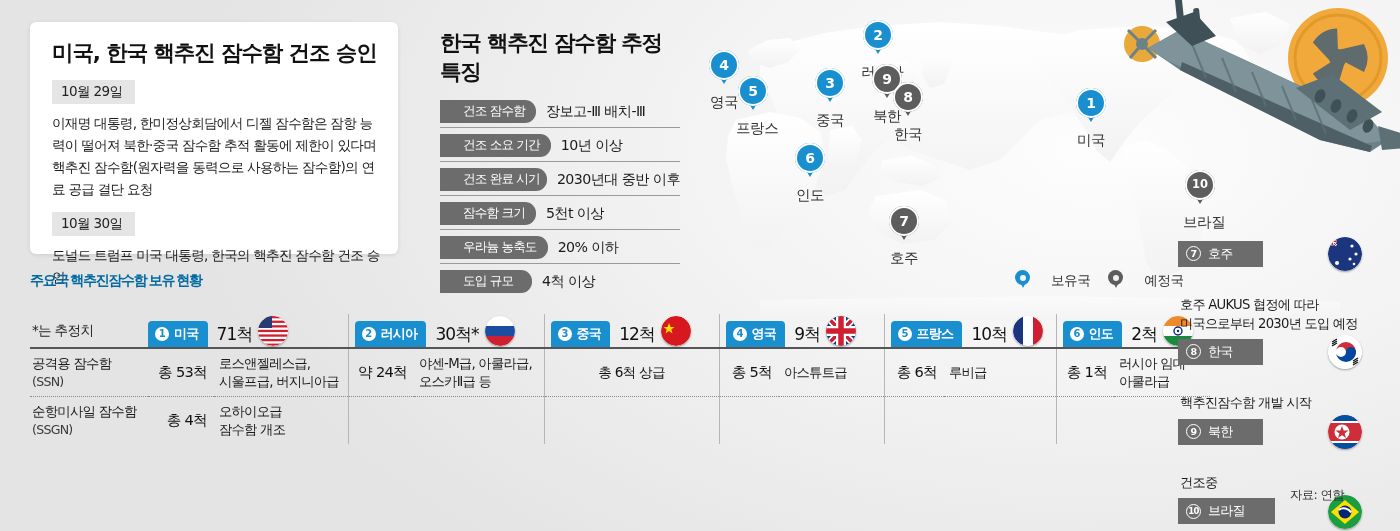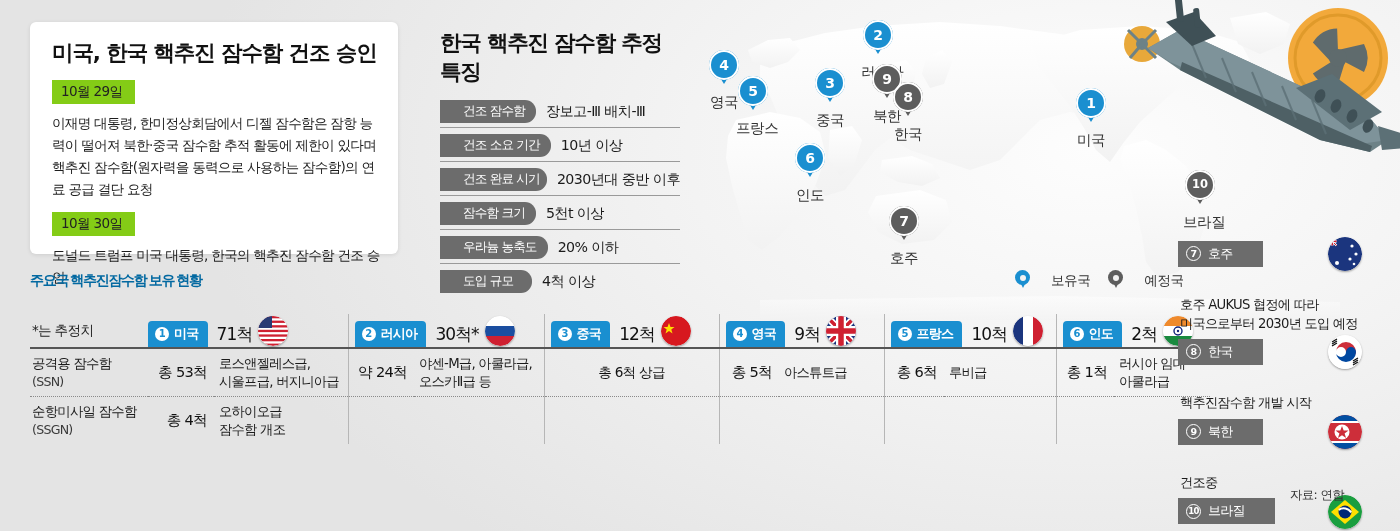--- a/index.html
+++ b/index.html
@@ -59,21 +59,21 @@
   #sub-illustration svg{ width:100%; height:100%; }
 
   
   #news-card{
     position:absolute; left:30px; top:22px; width:368px; height:232px;
     background:#fff; border-radius:6px; box-shadow:0 1px 4px rgba(0,0,0,.10);
     padding:16px 18px 0 22px;
   }
   #news-card h1{ font-size:21.5px; font-weight:bold; letter-spacing:-1.1px; color:#111; margin-bottom:13px; }
   .datechip{
-    display:inline-block; background:#84cc16; color:#222; font-size:13.5px;
+    display:inline-block; background:#e5e5e5; color:#222; font-size:13.5px;
     padding:3px 13px 3px 9px; letter-spacing:-.6px; font-weight:500; margin-bottom:8px;
   }
   .newsbody{ font-size:13.6px; line-height:1.62; letter-spacing:-.75px; color:#1d1d1d; }
   .gap{ height:12px; }
 
   
   #spec-block{ position:absolute; left:424px; top:28px; width:240px;margin-left:16px; }
   #spec-block h2{ font-size:21.5px; font-weight:bold; letter-spacing:-1.2px; color:#111; margin-bottom:14px; }
   .spec-row{ display:flex; align-items:center; border-bottom:1px solid #9a9a9a; padding-bottom:4px; margin-bottom:6px; }
   .spec-row:last-child{ border-bottom:none; }

